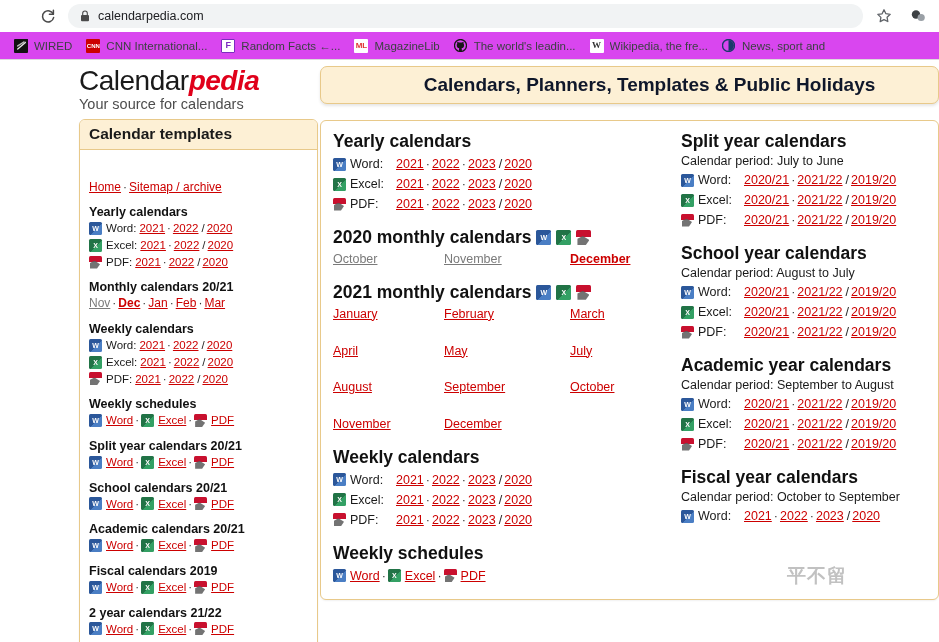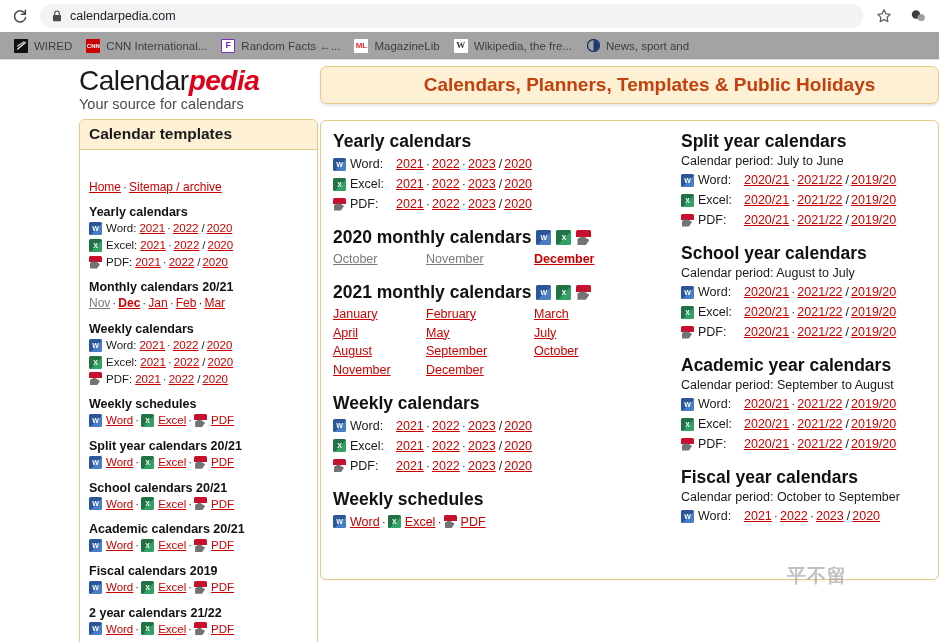--- a/index.html
+++ b/index.html
@@ -16,20 +16,21 @@
     width: 939px;
     background: #ffffff;
     border-bottom: 1px solid #dcdcdc;
   }
   #toolbar {
     height: 32px;
     display: flex;
     align-items: center;
     padding: 0 8px;
     gap: 8px;
+    margin-left: 28px;
   }
   #reload-button {
     width: 24px; height: 24px;
     flex: 0 0 24px;
     display: flex; align-items: center; justify-content: center;
     color: #444;
     cursor: pointer;
   }
   #omnibox {
     flex: 1 1 auto;
@@ -58,21 +59,21 @@
   }
 
   
   #bookmarks-bar {
     height: 27px;
     display: flex;
     align-items: center;
     padding: 0 8px;
     gap: 0px;
     overflow: hidden;
-    background: #a3a3a3;
+    background: #d946ef;
   }
   .bookmark {
     display: flex;
     align-items: center;
     gap: 6px;
     padding: 2px 8px 2px 6px;
     border-radius: 4px;
     cursor: pointer;
     white-space: nowrap;
     flex: 0 0 auto;
@@ -229,21 +230,21 @@
     display: flex;
     align-items: center;
     justify-content: center;
     box-shadow: 0 2px 3px rgba(0,0,0,0.10);
     margin-bottom: 16px;
     overflow: hidden;
   }
   #main-banner-title {
     font-size: 19px;
     font-weight: bold;
-    color: #c2410c;
+    color: #0f172a;
     white-space: nowrap;
     padding-left: 40px;
   }
   #content-card {
     border: 1px solid #e8c98a;
     border-radius: 6px;
     background: #ffffff;
     min-height: 460px;
     overflow: hidden;
     box-shadow: 0 1px 2px rgba(0,0,0,0.06);
@@ -297,20 +298,21 @@
     min-width: 44px;
     margin-right: 2px;
   }
 
   .month-grid {
     display: grid;
     grid-template-columns: 93px 108px auto;
     font-size: 12.5px;
     line-height: 1.5;
     margin-top: 1px;
+    gap: 18px;
   }
   .month-grid a { white-space: nowrap; }
 
   
   #watermark {
     position: absolute;
     right: 22px;
     bottom: 22px;
     width: 130px;
     height: 58px;
@@ -393,20 +395,29 @@
     <div class="bookmark">
       <span class="bm-favicon" style="background:#ffffff;color:#7b2cbf;border:1.4px solid #7b2cbf;font-size:9px;">F</span>
       <span class="bookmark-label">Random Facts ←...</span>
     </div>
 
     <div class="bookmark">
       <span class="bm-favicon" style="background:#ffffff;color:#e03131;font-size:8px;">ML</span>
       <span class="bookmark-label">MagazineLib</span>
     </div>
 
+    <div class="bookmark">
+      <span class="bm-favicon">
+        <svg width="13" height="13" viewBox="0 0 13 13">
+            <circle cx="6.5" cy="6.5" r="6" fill="none" stroke="#181717" stroke-width="1.3"></circle>
+            <path d="M5 12.2v-2c0-.6.3-1 .3-1-1.6-.2-2.6-.9-2.6-3 0-.7.2-1.2.6-1.6-.1-.2-.3-.8.05-1.6 0 0 .5-.15 1.6.6a5 5 0 0 1 2.9 0c1.1-.75 1.6-.6 1.6-.6.35.8.15 1.4.05 1.6.4.4.6.9.6 1.6 0 2.1-1 2.8-2.6 3 .2.2.35.6.35 1.2v1.8" fill="#181717"></path>
+          </svg>
+      </span>
+      <span class="bookmark-label">The world's leadin...</span>
+    </div>
 
     <div class="bookmark">
       <span class="bm-favicon" style="background:#ffffff;color:#333333;font-size:9px;font-family:'Liberation Serif',serif;">W</span>
       <span class="bookmark-label">Wikipedia, the fre...</span>
     </div>
 
     <div class="bookmark">
       <span class="bm-favicon">
         <svg width="13" height="13" viewBox="0 0 13 13">
             <circle cx="6.5" cy="6.5" r="6" fill="none" stroke="#1a3a6b" stroke-width="1.4"></circle>

